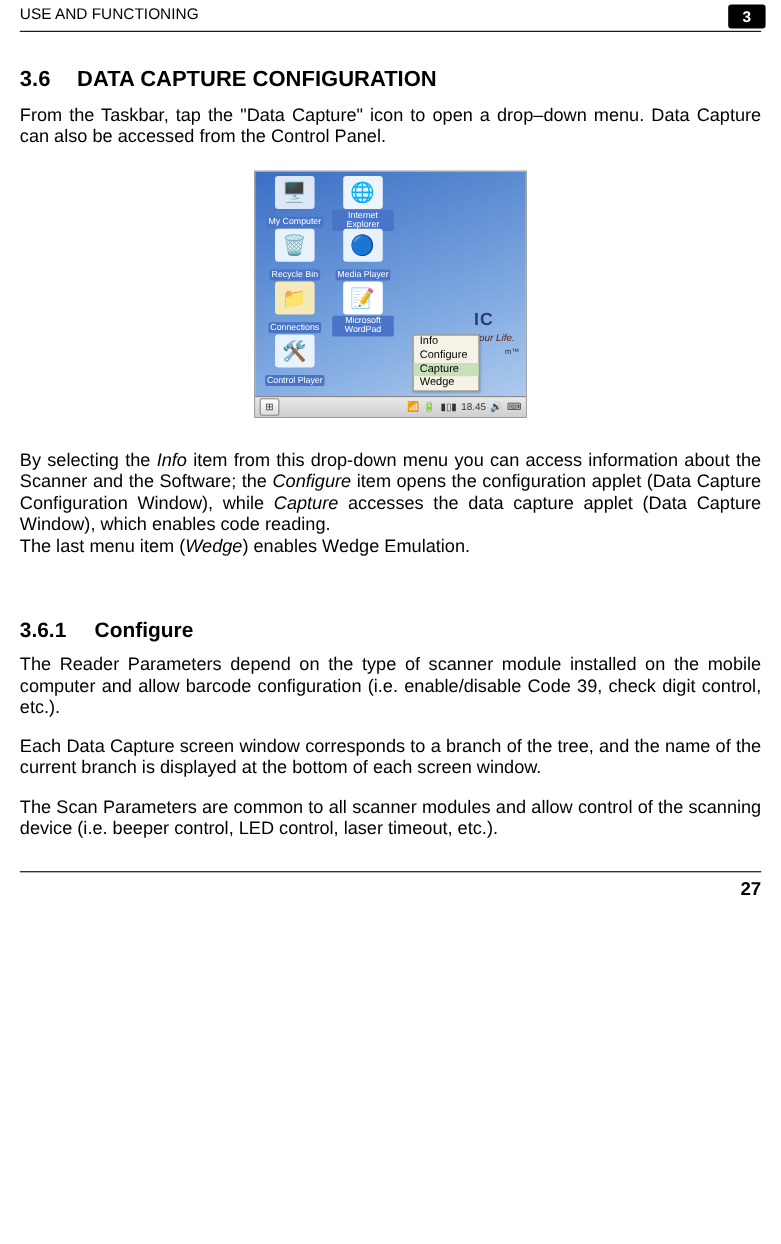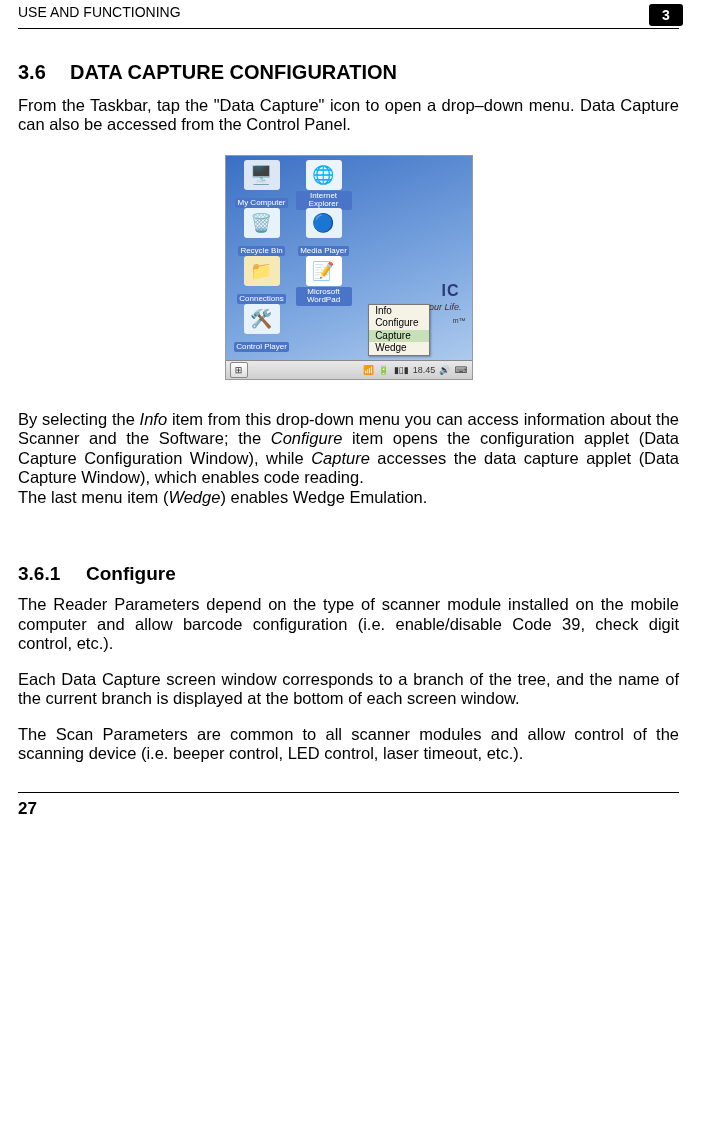--- a/index.html
+++ b/index.html
@@ -5,21 +5,21 @@
   body {
     margin: 0;
     padding: 0;
     font-family: Arial, Helvetica, sans-serif;
     font-size: 16.5px;
     color: #000;
     background: #fff;
     width: 710px;
   }
   .page {
-    padding: 0 31px 18px 18px;
+    padding: 0 18px 18px 18px;
     box-sizing: border-box;
   }
   .header-row {
     display: flex;
     justify-content: space-between;
     align-items: flex-start;
     padding-top: 4px;
   }
   .running-head {
     font-size: 14px;
@@ -148,36 +148,36 @@
     border-radius: 2px;
     display:flex;align-items:center;justify-content:center;
   }
   .taskbar .spacer { flex: 1; }
   hr.bottom-rule {
     margin: 28px 0 0 0;
     border: none;
     border-top: 1px solid #000;
   }
   .page-num {
-    text-align: left;
+    text-align: right;
     font-weight: bold;
     font-size: 17px;
     margin-top: 6px;
   }
   .bg-text {
     position:absolute;
     right:10px;
     bottom:48px;
     font-size:9px;
     color:#5a1d1d;
     font-style:italic;
   }
   .bg-big {
     position:absolute;
-    right:12px;
+    right:29px;
     bottom:60px;
     font-size:16px;
     font-weight:bold;
     color:#2b3a7a;
     letter-spacing:1px;
   }
   .tm {
     position:absolute;
     right:6px;
     bottom:36px;

